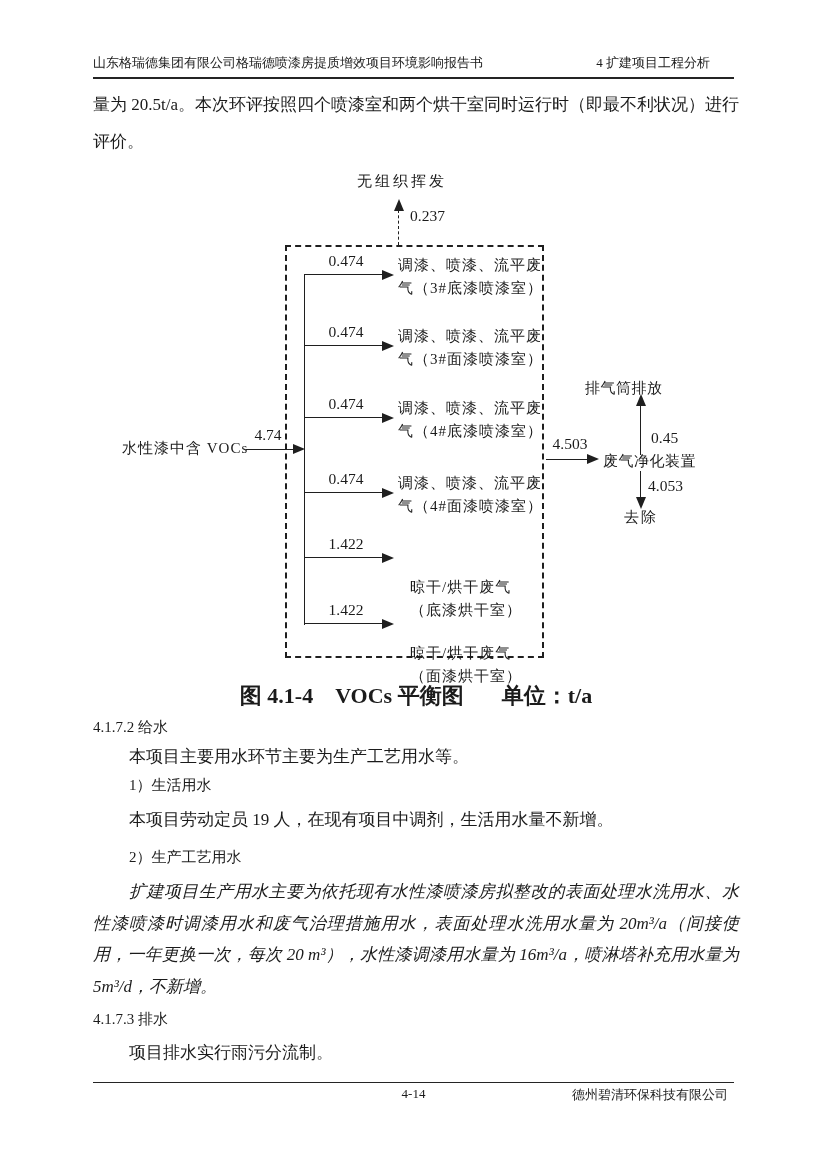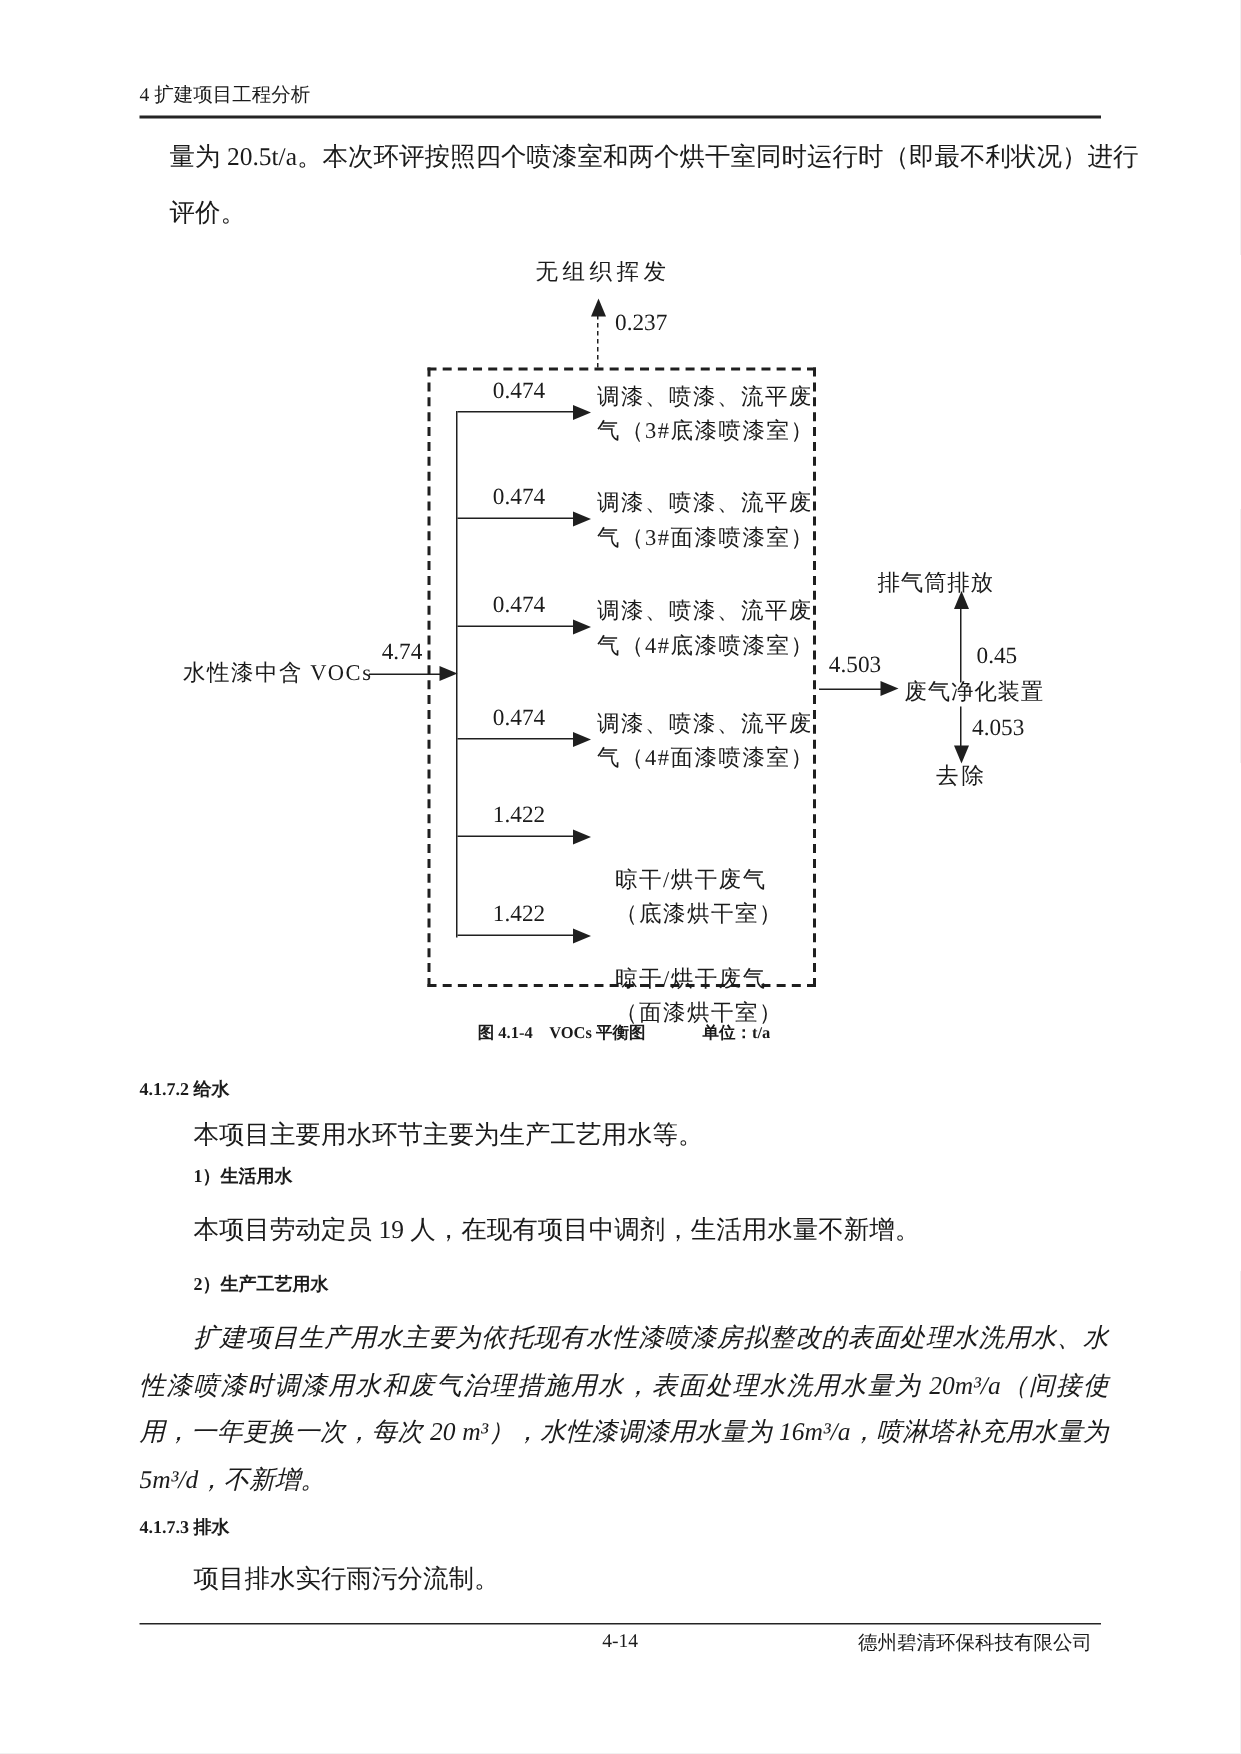--- a/index.html
+++ b/index.html
@@ -15,22 +15,22 @@
     position:absolute; left:93px; top:54px; width:641px; height:25px;
     display:flex; justify-content:space-between; align-items:flex-start;
     font-size:13px; border-bottom:2px solid #242424;
   }
   .header .right { padding-right:24px;text-align:center; }
   
   .para {
     position:absolute; left:93px; width:646px;
     font-size:17px; text-align:justify; text-justify:inter-ideograph;
   }
-  .intro { top:86px; line-height:37px;margin-left:20px; }
-  .heading { position:absolute; left:93px; font-size:12px; font-weight:bold; white-space:nowrap; }
+  .intro { top:86px; line-height:37px; }
+  .heading { position:absolute; left:93px; font-size:15px; font-weight:normal; white-space:nowrap; }
   .sub { left:129px; }
   .indent { text-indent:36px; }
   
   .dg { position:absolute; font-size:15px; white-space:nowrap; }
   .num { font-size:15.5px; text-align:center; }
   .vocbox {
     position:absolute; left:285px; top:245px; width:259px; height:413px;
     border:2px dashed #1f1f1f;
   }
   .spine { position:absolute; left:304px; top:274px; width:0; height:351px; border-left:1.5px solid #1f1f1f; }
@@ -46,35 +46,36 @@
   .branch .hline  { left:305px; top:calc(var(--y) - 1px); width:78px; }
   .branch .tri-right { left:382px; top:calc(var(--y) - 5px); }
   .branch .num  { position:absolute; left:312px; top:calc(var(--y) - 23px); width:68px; }
   .branch .btext {
     position:absolute; left:398px; top:calc(var(--y) - 21px); width:150px;
     font-size:15px; line-height:23px; letter-spacing:1px; white-space:nowrap;
   }
   .branch.short .btext { padding-left:12px;margin-top:39px; }
   .caption {
     position:absolute; left:93px; top:681px; width:646px; text-align:center;
-    font-size:11px; font-weight:bold;
+    font-size:22px; font-weight:bold;
   }
   .caption .unit { margin-left:38px; }
   
   .footer-line { position:absolute; left:93px; top:1082px; width:641px; height:0; border-top:1.5px solid #242424; }
   .footer-row { position:absolute; left:93px; top:1086px; width:641px; height:18px; font-size:13px;text-decoration:underline; }
   .footer-row .pageno { position:absolute; left:0; width:100%; text-align:center; }
   .footer-row .company { position:absolute; right:6px; }
 </style>
 </head>
 <body>
 
 <div class="page">
 
   <div class="header">
+    <span class="left">山东格瑞德集团有限公司格瑞德喷漆房提质增效项目环境影响报告书</span>
     <span class="right">4 扩建项目工程分析</span>
   </div>
 
   <p class="para intro">量为 20.5t/a。本次环评按照四个喷漆室和两个烘干室同时运行时（即最不利状况）进行评价。</p>
 
   <div>
 
     <span class="dg" style="left:357px; top:172px; letter-spacing:3px;">无组织挥发</span>
     <span class="tri-up" style="left:393.5px; top:199px;"></span>
     <span class="vdash" style="left:397.5px; top:210px; height:35px;"></span>

